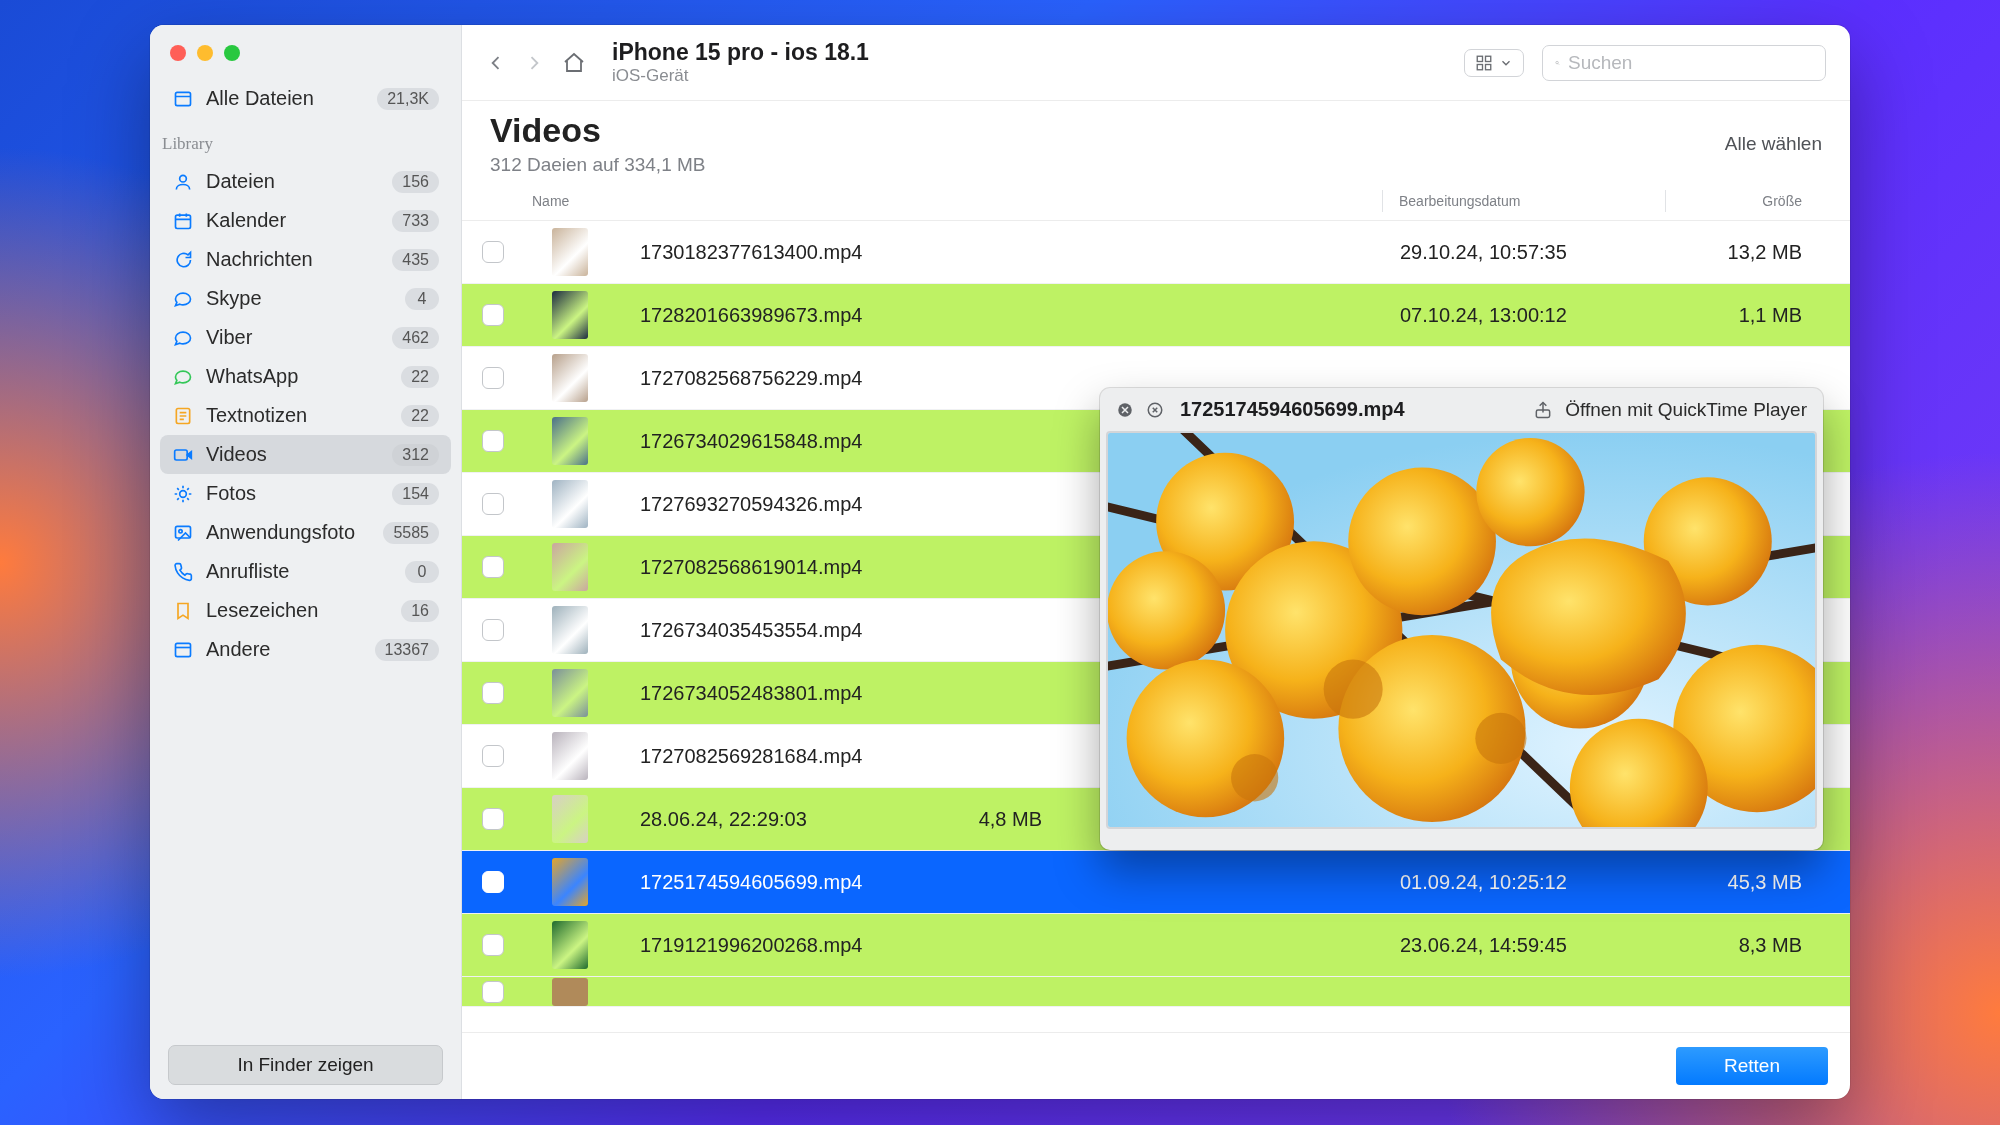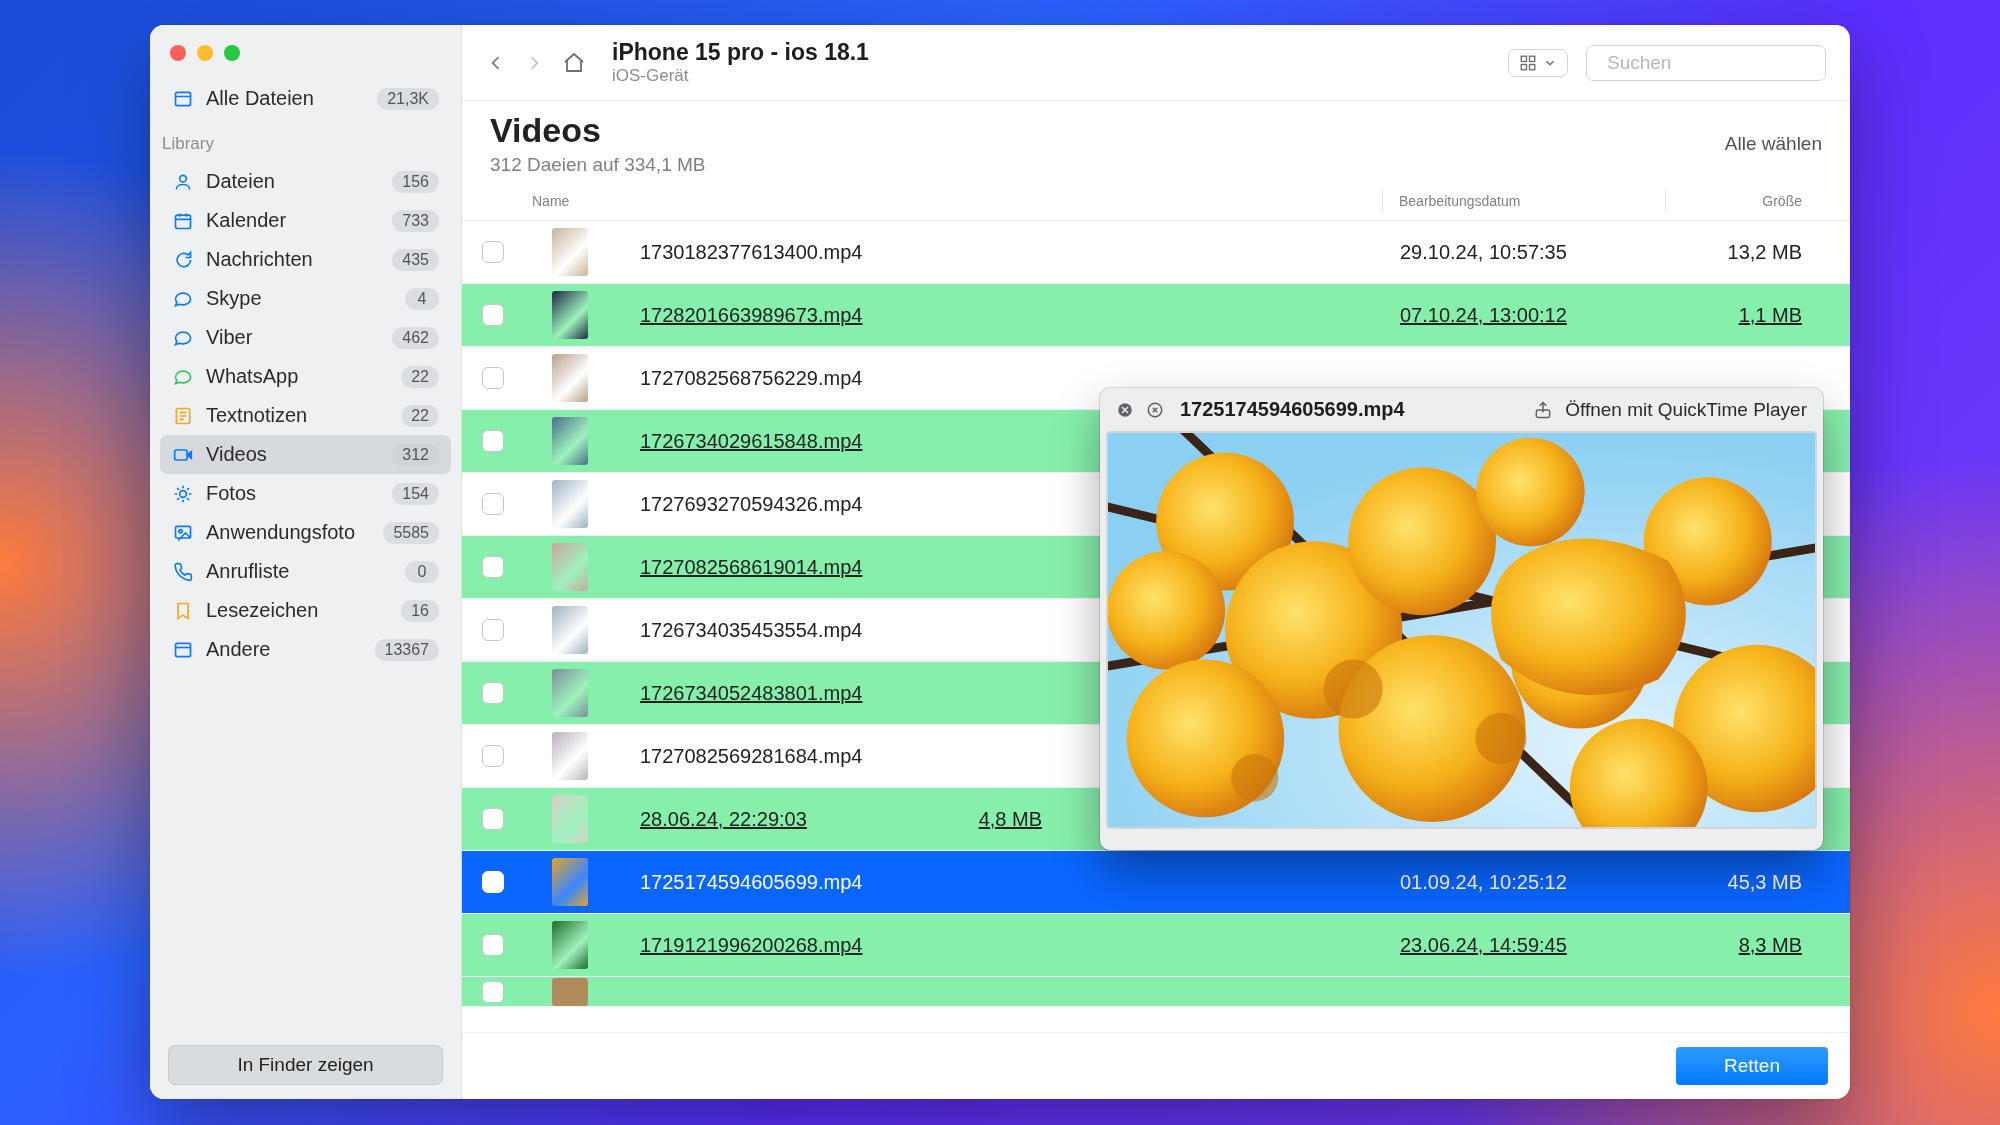--- a/index.html
+++ b/index.html
@@ -30,21 +30,21 @@
   .dot.red{background:#ff5f57;} .dot.yel{background:#febc2e;} .dot.grn{background:#28c840;}
   .sb-top{padding:4px 10px 6px;}
   .sb-item,.sb-all{
     display:flex;align-items:center;gap:12px;
     padding:8px 12px;border-radius:8px;cursor:default;
   }
   .sb-item .ico, .sb-all .ico{width:22px;display:flex;justify-content:center;}
   .sb-item .lbl,.sb-all .lbl{flex:1;color:#2b2b2b;font-size:20px;}
   .pill{background:#dadde1;color:#555;font-size:16px;padding:2px 10px;border-radius:999px;min-width:34px;text-align:center;}
   .sb-section{padding:2px 10px;}
-  .sb-head{color:#8a8d92;font-size:17px;padding:10px 12px 6px;}
+  .sb-head{color:#8a8d92;font-size:17px;padding:10px 12px 6px;font-family:Liberation Serif, serif;}
   .sb-item.active{background:#d6d9dd;}
   .sb-item.active .pill{background:#cfd2d6;}
   .sb-foot{margin-top:auto;padding:14px 18px;}
   .btn-flat{
     width:100%;background:#d9dcde;border:1px solid #c6c9cc;border-radius:7px;
     padding:8px 0;text-align:center;font-size:19px;color:#222;
   }
 
   
   .main{flex:1;display:flex;flex-direction:column;position:relative;}
@@ -57,21 +57,21 @@
   .tb-title{display:flex;flex-direction:column;margin-left:8px;}
   .tb-title .t{font-weight:700;font-size:23px;color:#1d1d1f;}
   .tb-title .s{font-size:17px;color:#8a8d92;}
   .spacer{flex:1;}
   .view-switch{
     display:flex;align-items:center;gap:6px;border:1px solid #d2d4d8;border-radius:7px;
     padding:4px 10px;color:#6a6d72;
   }
   .search{
     display:flex;align-items:center;gap:8px;border:1px solid #d2d4d8;border-radius:7px;
-    padding:6px 12px;width:240px;color:#8a8d92;
+    padding:6px 12px;width:284px;color:#8a8d92;
   }
   .search input{border:none;outline:none;font-size:19px;flex:1;color:#222;background:transparent;}
   .search input::placeholder{color:#b6b8bc;}
 
   .page-head{display:flex;align-items:flex-end;justify-content:space-between;padding:10px 28px 6px;}
   .page-head h1{font-size:34px;font-weight:700;}
   .page-head .sub{font-size:19px;color:#7e8187;margin-top:4px;}
   .page-head .right{color:#4f5257;font-size:19px;align-self:center;}
 
   
@@ -83,21 +83,21 @@
   .th-date{width:250px;text-align:left;}
   .th-size{width:140px;text-align:right;padding-right:20px;}
   .th-sep{width:1px;height:22px;background:#e1e3e6;margin:0 16px;}
 
   .rows{flex:1;overflow:hidden;position:relative;}
   .row{
     display:flex;align-items:center;height:63px;padding:0 28px 0 16px;
     border-bottom:1px solid #f0f1f3;
     gap:32px;
   }
-  .row.alt{background:#86efac;text-decoration:underline;}
+  .row.alt{background:#bef264;}
   .row.sel{background:#0a66ff;color:#fff;}
   .row .chk{
     width:22px;height:22px;border:1.5px solid #c3c6ca;border-radius:6px;margin:0 16px 0 4px;background:#fff;
   }
   .row.sel .chk{border-color:#fff;background:#fff;}
   .row .thumb{width:36px;height:48px;border-radius:3px;margin-right:20px;flex:none;}
   .row .name{flex:1;font-size:20px;}
   .row .date{width:250px;font-size:20px;}
   .row .size{width:140px;text-align:right;font-size:20px;padding-right:20px;}
   .row.partial{height:30px;overflow:hidden;}

